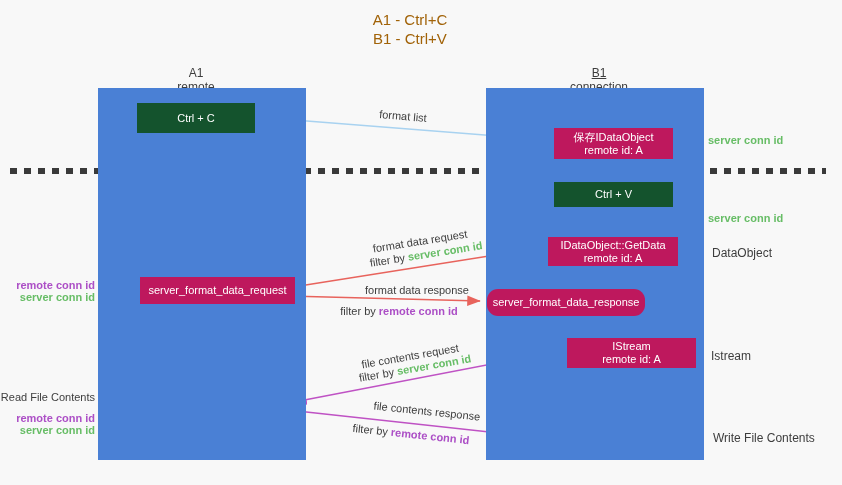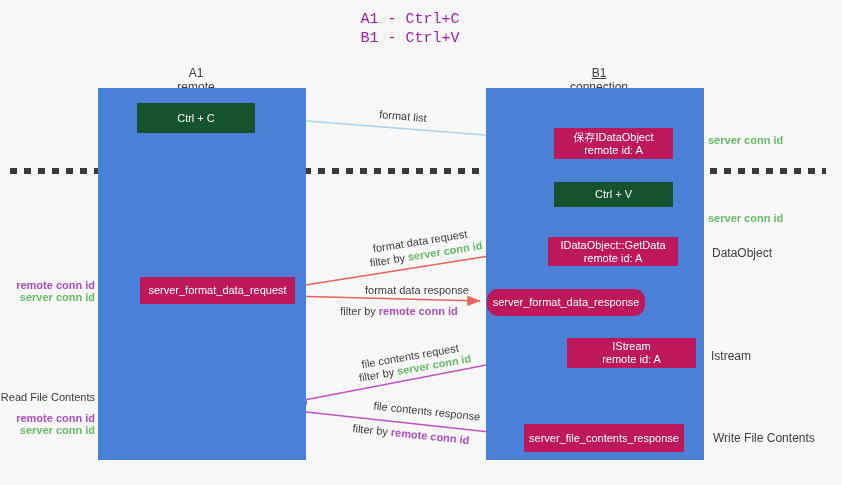--- a/index.html
+++ b/index.html
@@ -6,21 +6,21 @@
   .canvas {
     position:relative; width:842px; height:485px;
     background:#f8f8f8; overflow:hidden;
     font-family:"Liberation Sans", sans-serif;
     color:#3d3d3d;
   }
   .layer { position:absolute; left:0; top:0; pointer-events:none; }
 
   .title {
     position:absolute; left:410px; top:10px; transform:translateX(-50%);
-    font-size:15px; line-height:19px; text-align:center; color:#a21caf; white-space:nowrap;font-family:Liberation Mono, monospace;
+    font-size:15px; line-height:19px; text-align:center; color:#a16207; white-space:nowrap;
   }
   .lane { position:absolute; top:88px; height:372px; background:#4a80d5; }
   .lane-a { left:98px;  width:208px; }
   .lane-b { left:486px; width:218px; }
   .lane-header {
     position:absolute; top:54px; transform:translateX(-50%);
     font-size:12px; line-height:14px; text-align:center; color:#3d3d3d; white-space:nowrap;margin-top:12px;
   }
 
   .node {
@@ -125,23 +125,20 @@
   <div class="node orange" style="left:487px; top:289px; width:158px; height:27px;border-radius:11px;">
     <div>server_format_data_response</div>
   </div>
 
   <div class="node orange" style="left:567px; top:338px; width:129px; height:30px;">
     <div>IStream</div>
     <div>remote id: A</div>
   </div>
 
 
-  <div class="node orange" style="left:524px; top:424px; width:160px; height:28px;">
-    <div>server_file_contents_response</div>
-  </div>
 
   <div class="lbl ctr" style="left:403px; top:116px; transform:translate(-50%,-50%) rotate(5deg);">format list</div>
 
   <div class="lbl ctr" style="left:420px; top:241px; transform:translate(-50%,-50%) rotate(-9deg);">format data request</div>
   <div class="lbl ctr" style="left:426px; top:254px; transform:translate(-50%,-50%) rotate(-9deg);">
     <span>filter by</span>
     <span class="g">server conn id</span>
   </div>
 
   <div class="lbl ctr" style="left:417px; top:290px;">format data response</div>

